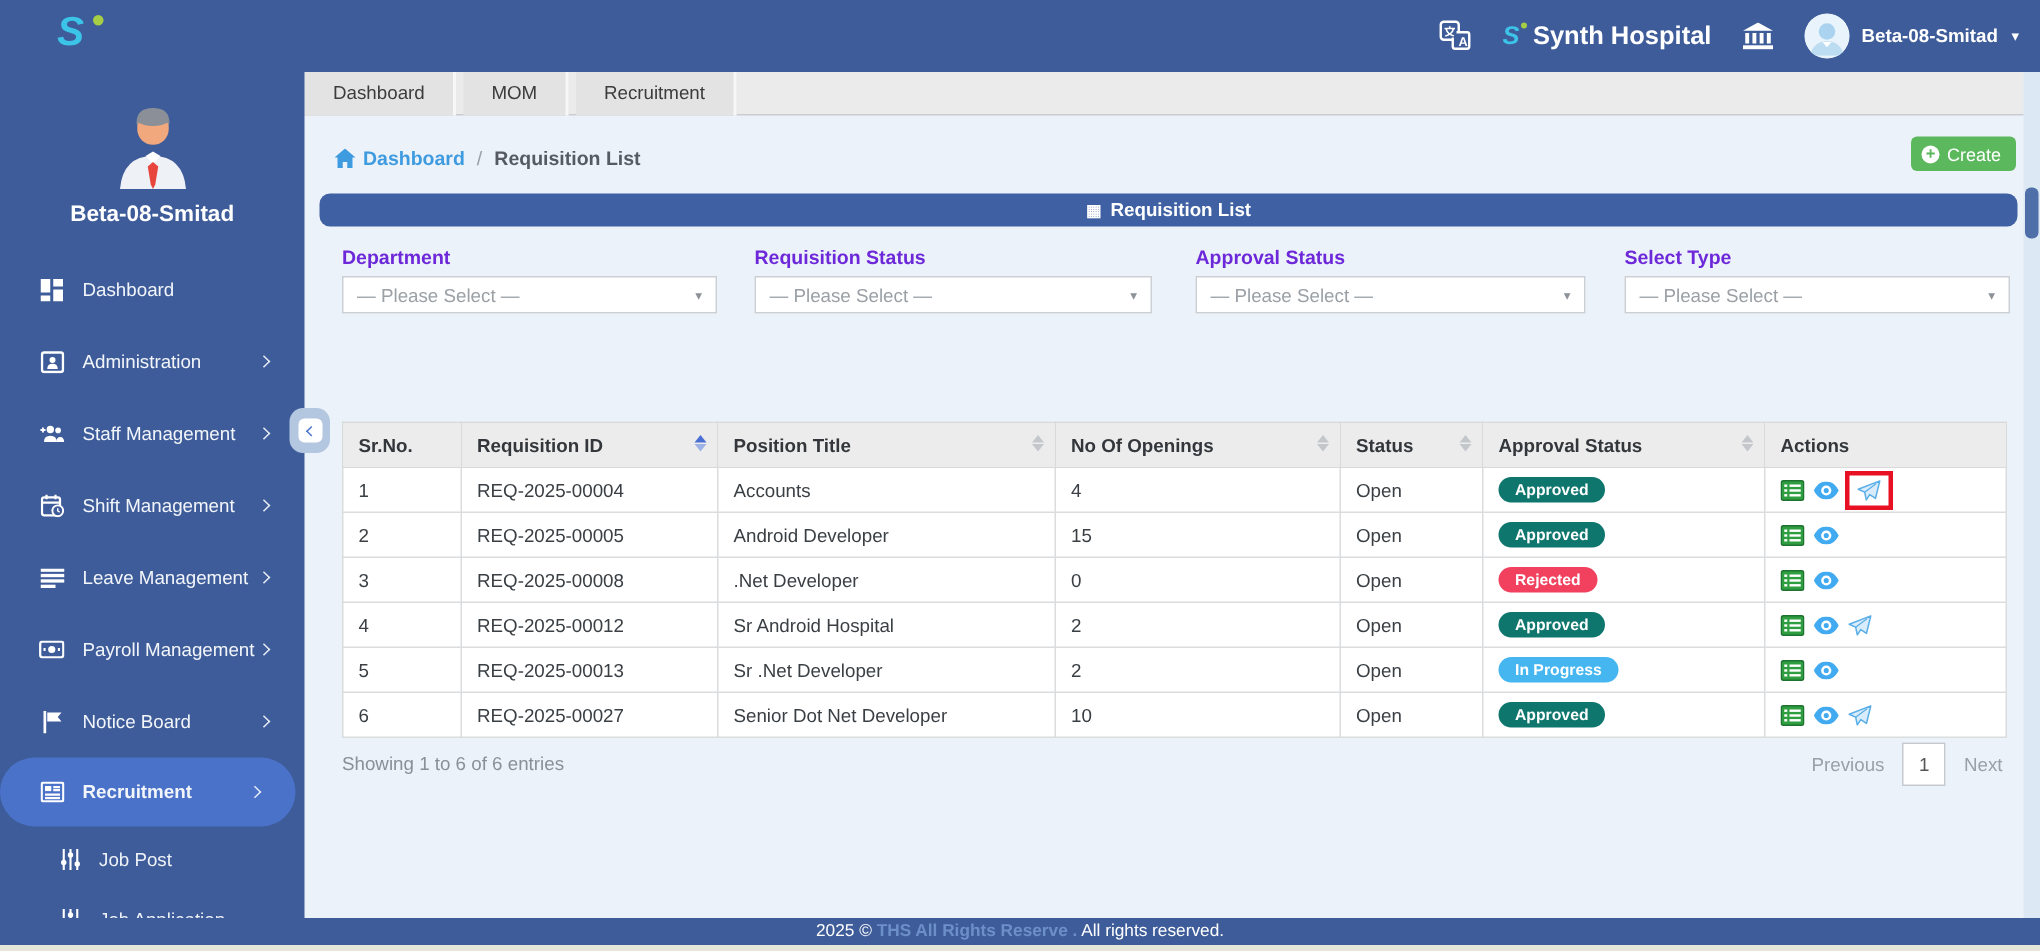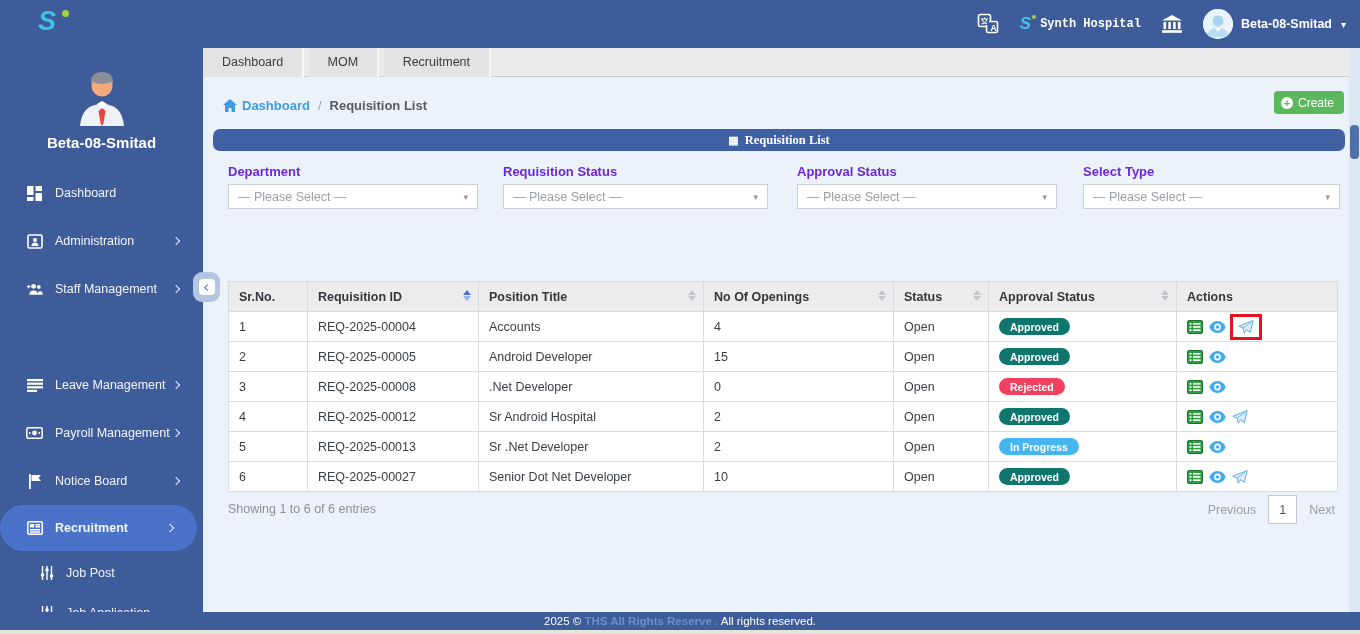--- a/index.html
+++ b/index.html
@@ -7,21 +7,21 @@
   body { font-family:"Liberation Sans", sans-serif; background:#edf3fa; position:relative; }
 
   
   #navbar { position:absolute; top:0; left:0; width:1360px; height:48px; background:#3e5c99; z-index:6; }
   .brand-s { position:absolute; left:38px; top:6px; font-size:27px; font-weight:bold; font-style:italic; color:#3cc3e8; }
   .brand-dot { position:absolute; left:62px; top:10px; width:7px; height:7px; border-radius:50%; background:#a6ce44; }
   #nav-right { position:absolute; right:14px; top:0; height:48px; display:flex; align-items:center; gap:20px; }
   .nav-hospital { display:flex; align-items:center; gap:9px; }
   .mini-s { font-size:17px; font-weight:bold; font-style:italic; color:#3cc3e8; position:relative; }
   .mini-s i { position:absolute; right:-5px; top:1px; width:4px; height:4px; border-radius:50%; background:#a6ce44; }
-  .nav-hospital-name { color:#fff; font-size:12px; font-weight:bold;font-family:Liberation Mono, monospace; }
+  .nav-hospital-name { color:#fff; font-size:17px; font-weight:bold; }
   .nav-user { display:flex; align-items:center; gap:8px; }
   .nav-avatar { width:30px; height:30px; border-radius:50%; background:#eaf4fc; overflow:hidden; }
   .nav-username { color:#fff; font-size:12.5px; font-weight:bold; }
   .nav-caret { color:#fff; font-size:10px; margin-left:1px; }
 
   
   #sidebar { position:absolute; left:0; top:48px; width:203px; height:582px; background:#3e5c99; overflow:hidden; z-index:5; }
   .profile-avatar { position:absolute; left:70px; top:16px; width:64px; height:64px; }
   .profile-name { position:absolute; left:0; top:86px; width:203px; text-align:center; color:#fff; font-size:15px; font-weight:bold; }
   .menu-item { position:absolute; left:0; width:203px; height:48px; display:flex; align-items:center; padding-left:26px; cursor:pointer; }
@@ -46,21 +46,21 @@
   .tab { display:inline-block; height:29px; line-height:28px; padding:0 19px; background:#e3e3e3; border-right:2px solid #f7f7f7; font-size:12.5px; color:#3c3c3c; cursor:pointer; }
 
   #breadcrumb { position:absolute; left:20px; top:48px; height:18px; display:flex; align-items:center; font-size:13px; }
   .bc-home { color:#3f9be0; font-weight:bold; margin-left:5px; cursor:pointer; }
   .bc-sep { color:#98a0a8; margin:0 8px; }
   .bc-current { color:#555b61; font-weight:bold; }
 
   #create-btn { position:absolute; right:16px; top:43px; height:23px; background:#5cb85c; border:none; border-radius:4px; color:#fff; font-size:12px; padding:0 10px 0 7px; display:flex; align-items:center; gap:5px; cursor:pointer; font-family:inherit; }
   #create-btn .plus { width:12px; height:12px; border-radius:50%; background:#fff; color:#5cb85c; font-size:11px; font-weight:bold; line-height:12px; text-align:center; }
 
-  #panel-header { position:absolute; left:10px; top:81px; width:1132px; height:22px; background:#3f61a3; border-radius:7px; color:#fff; font-size:12.5px; font-weight:bold; text-align:center; line-height:22px;font-family:Liberation Serif, serif; }
+  #panel-header { position:absolute; left:10px; top:81px; width:1132px; height:22px; background:#3f61a3; border-radius:7px; color:#fff; font-size:12.5px; font-weight:bold; text-align:center; line-height:22px; }
   #panel-header .ph-icon { margin-right:6px; font-size:11px; }
 
   .filter-label { position:absolute; top:116px; font-size:13px; font-weight:bold; color:#6d28d9; }
   .filter-select { position:absolute; top:136px; height:25px; background:#fff; border:1px solid #ccd0d4; display:flex; align-items:center; justify-content:space-between; padding:0 9px; font-size:12.5px; color:#9aa0a6; cursor:pointer; }
   .filter-select .fs-caret { color:#8d9298; font-size:9px; }
 
   #search-wrap { position:absolute; right:25px; top:203px; display:flex; align-items:center; gap:6px; }
   #search-label { font-size:13px; color:#33383d; }
   #search-input { width:122px; height:24px; border:1px solid #9aa2aa; border-radius:2px; background:#fff; font-size:12px; padding:0 6px; font-family:inherit; }
 
@@ -183,20 +183,32 @@
           <path d="M3.5 13 q0 -4.5 4.5 -4.5 q4.5 0 4.5 4.5 Z" fill="#fff"></path>
           <circle cx="13.5" cy="4.8" r="2" fill="#fff"></circle>
           <path d="M12 13 q0.5 -3.5 3 -3.5 q2.5 0 2.8 3.5 Z" fill="#fff"></path>
           <path d="M1 4.5 h3.6 M2.8 2.7 v3.6" stroke="#fff" stroke-width="1.3"></path>
         </svg>
     </span>
     <span class="mi-label">Staff Management</span>
     <span class="mi-chev"></span>
   </div>
 
+  <div class="menu-item" style="top:265px">
+    <span class="mi-icon">
+      <svg width="16" height="16" viewBox="0 0 16 16">
+          <rect x="1" y="2.5" width="12" height="12" rx="1.5" fill="none" stroke="#fff" stroke-width="1.5"></rect>
+          <path d="M4 0.8 v3 M10 0.8 v3 M1 6 h12" stroke="#fff" stroke-width="1.5"></path>
+          <circle cx="11.5" cy="11.5" r="3.6" fill="#3e5c99" stroke="#fff" stroke-width="1.3"></circle>
+          <path d="M11.5 9.8 v1.8 l1.3 0.9" stroke="#fff" stroke-width="1" fill="none"></path>
+        </svg>
+    </span>
+    <span class="mi-label">Shift Management</span>
+    <span class="mi-chev"></span>
+  </div>
 
   <div class="menu-item" style="top:313px">
     <span class="mi-icon">
       <svg width="16" height="13" viewBox="0 0 16 13">
           <rect x="0" y="0" width="16" height="2.2" fill="#fff"></rect>
           <rect x="0" y="3.6" width="16" height="2.2" fill="#fff"></rect>
           <rect x="0" y="7.2" width="16" height="2.2" fill="#fff"></rect>
           <rect x="0" y="10.8" width="10" height="2.2" fill="#fff"></rect>
         </svg>
     </span>

